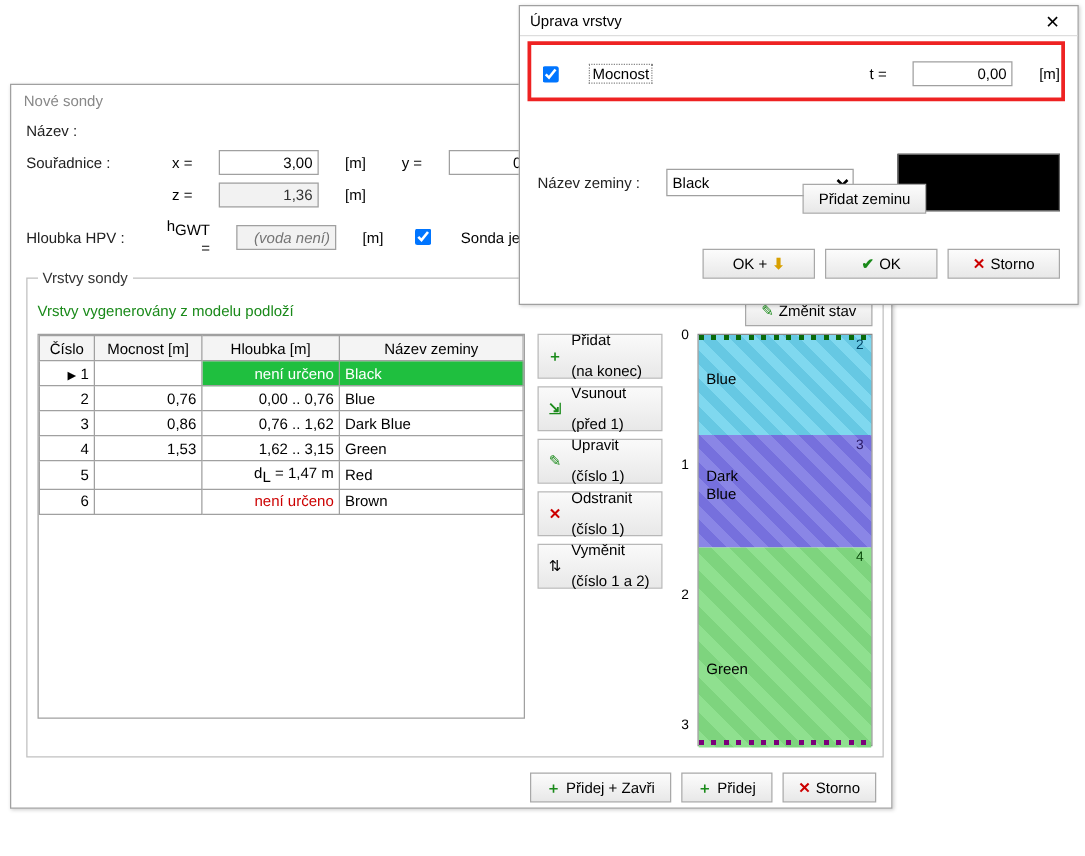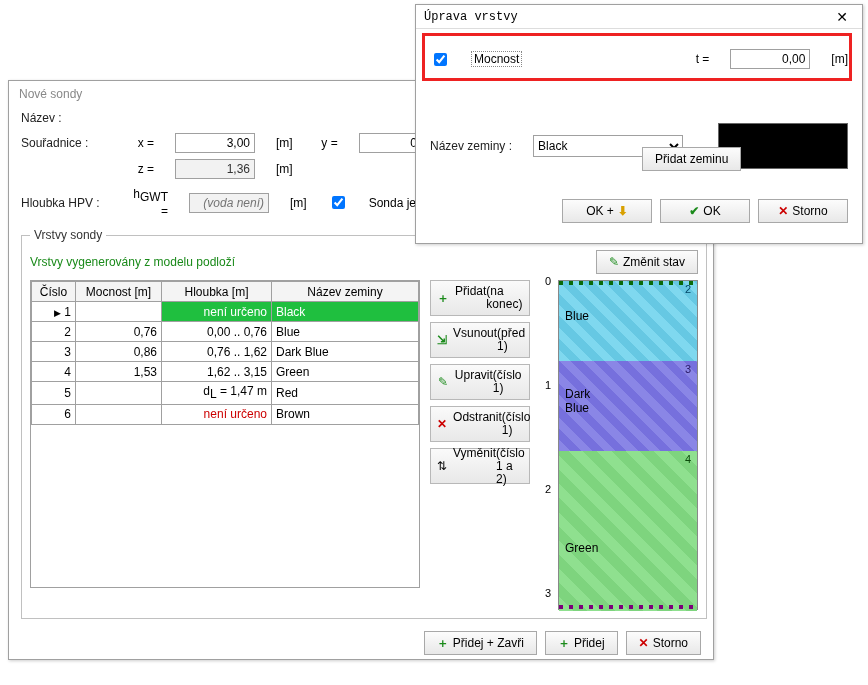--- a/index.html
+++ b/index.html
@@ -1,54 +1,54 @@
 <!DOCTYPE html>
 <html><head>
 <meta charset="utf-8">
 <style>
   * { box-sizing: border-box; font-family: "Segoe UI", Tahoma, sans-serif; font-size: 12px; }
   body { margin: 0; background: #fff; width: 868px; height: 685px; position: relative; }
   .win { position: absolute; background: #fff; border: 1px solid #a0a0a0; box-shadow: 1px 1px 3px rgba(0,0,0,0.2); }
   .titlebar { height: 24px; display: flex; align-items: center; justify-content: space-between; padding: 0 6px; border-bottom: 1px solid #ddd; }
-  .titlebar .t { padding-left: 2px; font-family: Liberation Mono, monospace; }
+  .titlebar .t { padding-left: 2px; }
   .closex { width: 28px; text-align: center; font-size: 14px; }
   .btn { display: inline-flex; align-items: center; justify-content: center; gap: 4px; height: 24px; padding: 0 12px; border: 1px solid #a8a8a8; background: linear-gradient(#fcfcfc,#e8e8e8); cursor: pointer; }
   .btn.wide { width: 90px; }
   input[type=text] { height: 20px; border: 1px solid #a0a0a0; padding: 0 4px; background: #fff; }
   input[type=text].right { text-align: right; }
   input[type=text].ro { background: #f2f2f2; color: #888; font-style: italic; }
   select { height: 22px; border: 1px solid #a0a0a0; background: #fff; }
   fieldset { border: 1px solid #c0c0c0; margin: 0; padding: 8px; }
   legend { padding: 0 4px; color: #333; }
   table.grid { border-collapse: collapse; width: 100%; }
   table.grid th, table.grid td { border: 1px solid #a0a0a0; padding: 2px 4px; height: 20px; }
   table.grid th { background: #f4f4f4; font-weight: normal; }
   table.grid td.r { text-align: right; }
   tr.sel td { background: #1fbf3f; color: #fff; }
   tr.sel td:first-child, tr.sel td:nth-child(2) { background:#fff; color:#000; }
   .sidebtn { display: flex; align-items: center; gap: 6px; width: 100px; height: 36px; border: 1px solid #b8b8b8; background: linear-gradient(#fafafa,#e8e8e8); padding: 2px 6px; cursor: pointer; }
   .sidebtn .ico { width: 14px; text-align: center; }
-  .sidebtn .lbls { display: flex; line-height: 13px; }
+  .sidebtn .lbls { display: flex; flex-direction: column; line-height: 13px; gap: 12px; }
   .row { display: flex; align-items: center; gap: 21px; }
   .label { color: #222; }
   .soil-view { position: relative; border: 1px solid #888; background: #fff; }
   .axis-t { position: absolute; left: -14px; font-size: 11px; }
   .soil-layer { position: absolute; left: 0; right: 0; }
   .soil-lbl { position: absolute; left: 6px; font-size: 12px; }
   .soil-num { position:absolute; right:6px; top:2px; font-size:11px; color:#004466;}
   .red-frame { position: absolute; border: 3px solid #e22; pointer-events: none; }
   .chk { width: 13px; height: 13px; }
   .green { color: #1a8a1a; font-weight: bold; }
   .redx { color: #c00; font-weight: bold; }
   .arrow-down { color:#d8a000; font-weight:bold; }
 </style>
 </head>
 <body>
 
-<div class="win" style="left:8px; top:80px; width:706px; height:580px;">
+<div class="win" style="left:8px; top:67px; width:706px; height:580px;">
   <div style="padding:6px 10px 0 10px; color:#888;">Nové sondy</div>
   <div style="padding:10px 12px;">
     <div class="row" style="margin-bottom:8px;">
       <span class="label" style="width:82px;">Název :</span>
     </div>
     <div class="row" style="margin-bottom:6px;">
       <span class="label" style="width:82px;">Souřadnice :</span>
       <span style="width:30px; text-align:right;">x =</span>
       <input type="text" class="right" style="width: 80px;" value="3,00">
       <span>[m]</span>

